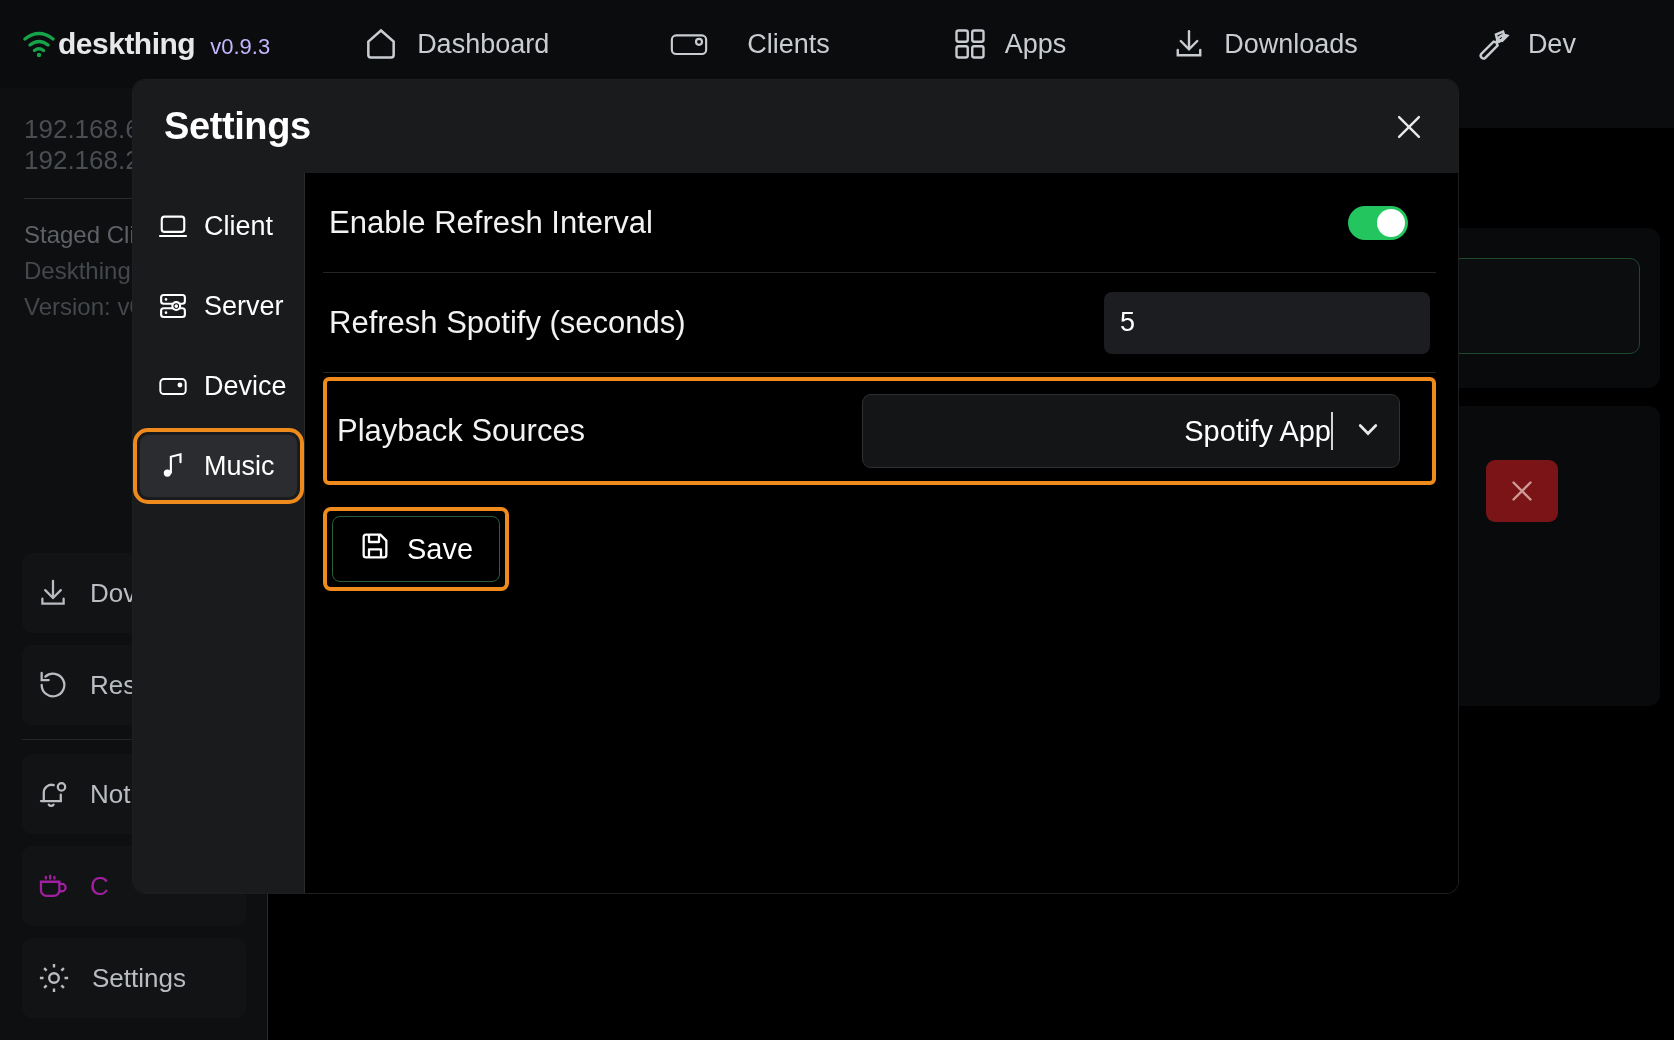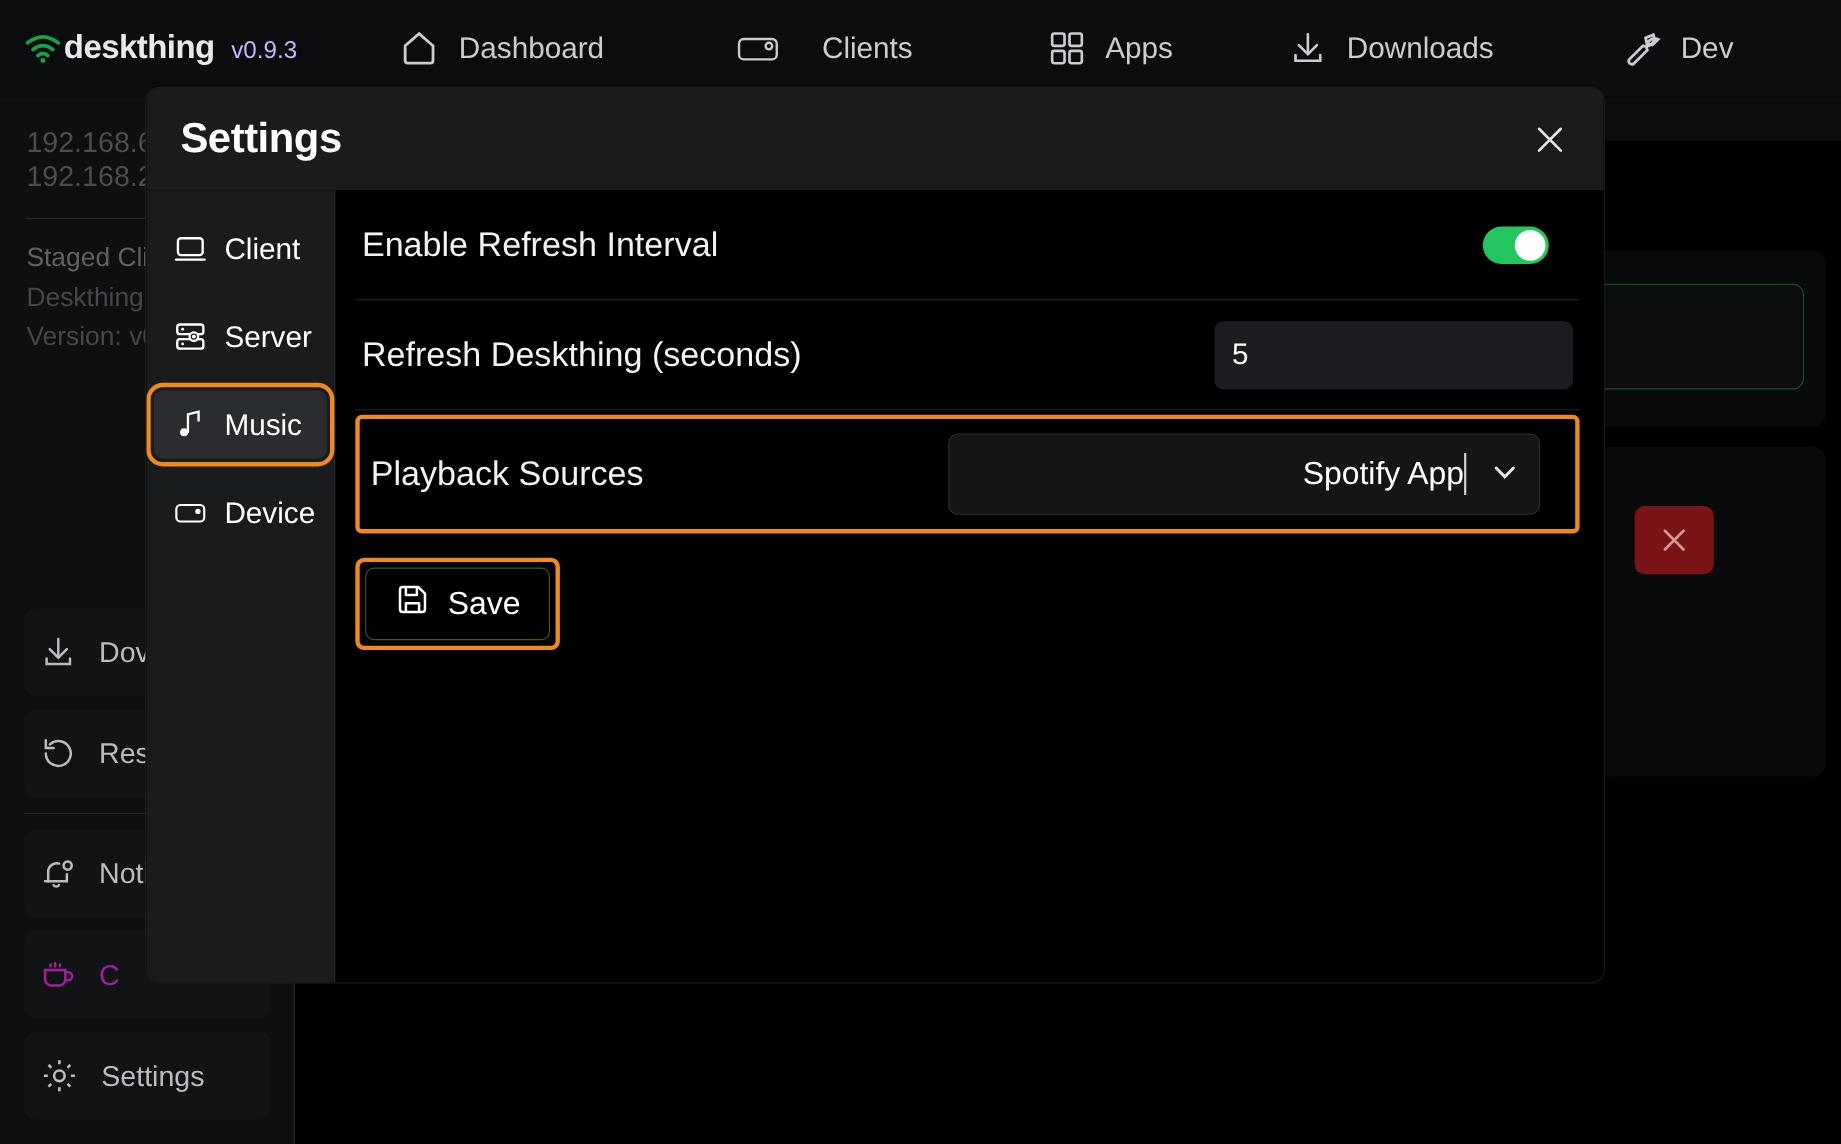--- a/index.html
+++ b/index.html
@@ -324,52 +324,52 @@
               <rect x="2.5" y="13.8" width="19" height="7" rx="2"></rect>
               <circle cx="6.4" cy="6.7" r="1.05" fill="#fff" stroke="none"></circle>
               <circle cx="6.4" cy="17.3" r="1.05" fill="#fff" stroke="none"></circle>
               <circle cx="14.6" cy="12" r="3.1" fill="#000"></circle>
               <circle cx="14.6" cy="12" r="1.5" fill="#fff" stroke="none"></circle>
             </svg>
           </span>
           <span>Server</span>
         </div>
 
+        <div class="side-item">
+          <span class="side-icon">
+            <svg width="30" height="30" viewBox="0 0 26 20" fill="none" stroke="#fff" stroke-width="1.7">
+              <rect x="2" y="4" width="22" height="13" rx="3.2"></rect>
+              <circle cx="19" cy="9.1" r="2.1" fill="#fff" stroke="none"></circle>
+            </svg>
+          </span>
+          <span>Device</span>
+        </div>
+
         <div class="side-item active">
           <span class="side-icon">
             <svg width="30" height="30" viewBox="0 0 24 24" fill="none" stroke="#fff" stroke-width="1.7" stroke-linecap="round">
               <path d="M10.3 17.4 V4.6 L18 2.6 V9"></path>
               <circle cx="7.5" cy="17.6" r="2.9" fill="#fff" stroke="none"></circle>
             </svg>
           </span>
           <span>Music</span>
         </div>
-
-        <div class="side-item">
-          <span class="side-icon">
-            <svg width="30" height="30" viewBox="0 0 26 20" fill="none" stroke="#fff" stroke-width="1.7">
-              <rect x="2" y="4" width="22" height="13" rx="3.2"></rect>
-              <circle cx="19" cy="9.1" r="2.1" fill="#fff" stroke="none"></circle>
-            </svg>
-          </span>
-          <span>Device</span>
-        </div>
       </div>
 
       <div class="content">
 
         <div class="row">
           <div class="row-label">Enable Refresh Interval</div>
           <div class="toggle">
             <div class="knob"></div>
           </div>
         </div>
 
         <div class="row">
-          <div class="row-label">Refresh Deskthing (seconds)</div>
+          <div class="row-label">Refresh Spotify (seconds)</div>
           <input class="numinput" type="text" value="5" style="">
         </div>
 
         <div class="highlight-box">
           <div class="row row-music">
             <div class="row-label">Playback Sources</div>
             <div class="select-wrap">
               <span class="select-value">Spotify App</span>
               <span class="select-sep"></span>
               <span>

